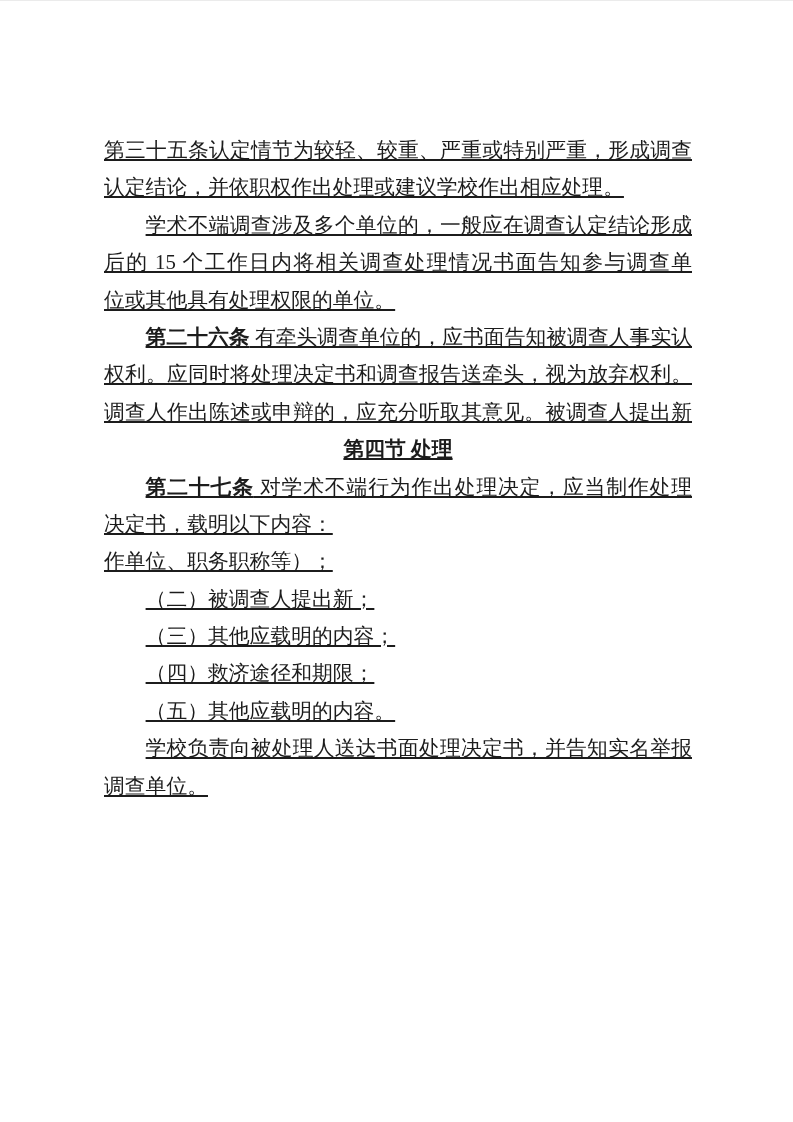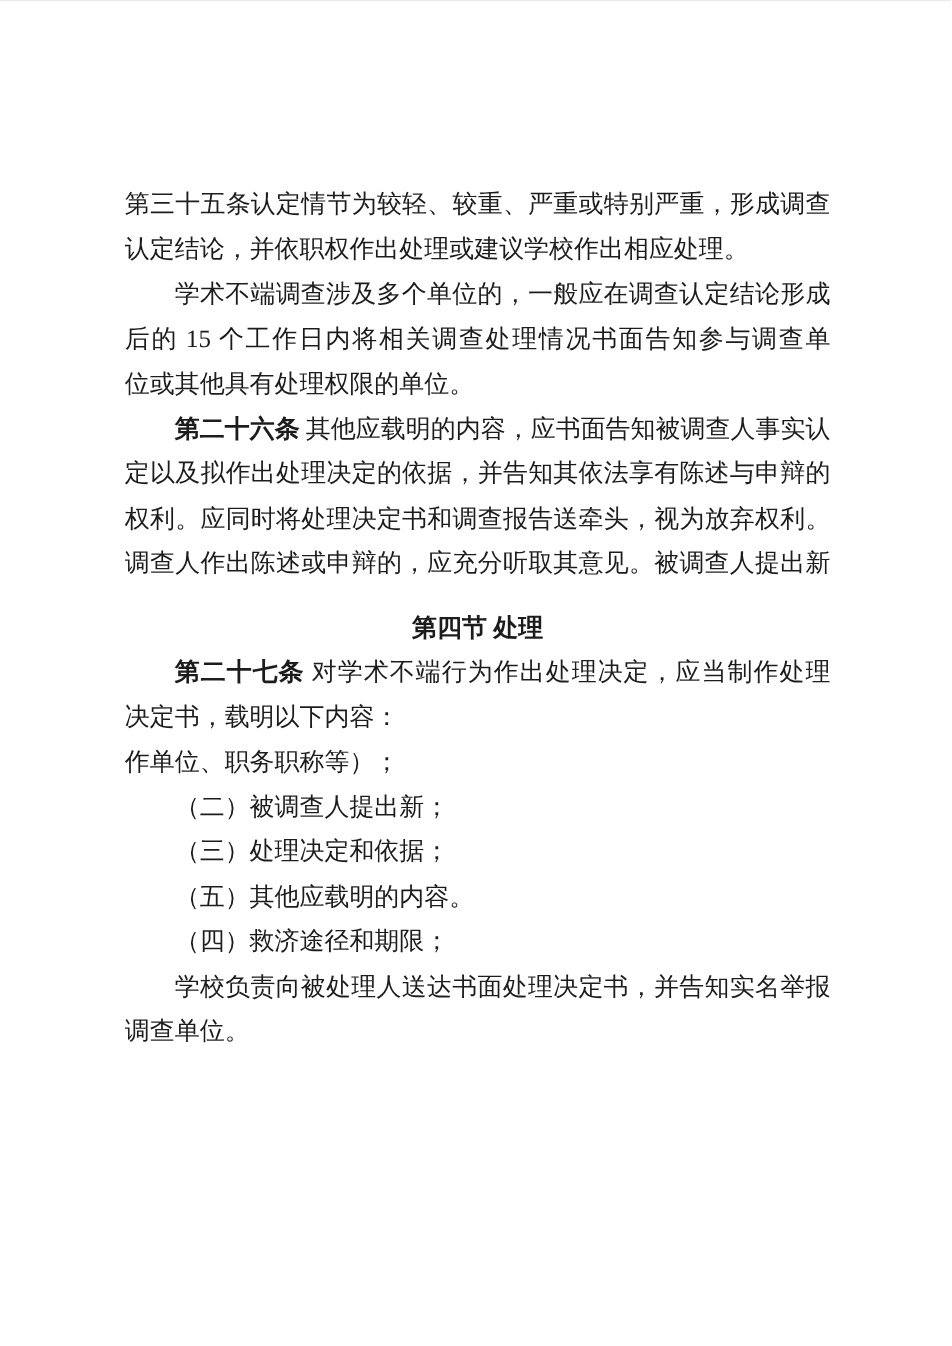--- a/index.html
+++ b/index.html
@@ -19,70 +19,69 @@
     position: absolute;
     top: 0;
     left: 0;
     width: 100%;
     height: 1px;
     background: #ebebeb;
   }
   .doc {
     position: absolute;
     left: 104px;
-    top: 152px;
+    top: 131px;
     width: 588px;
     color: #1c1c1c;
+    text-decoration: underline;
   }
   .line {
     font-size: 20.8px;
     line-height: 37.4px;
     height: 37.4px;
     white-space: normal;
     overflow: hidden;
   }
   .line.justify {
     text-align: justify;
     text-align-last: justify;
   }
   .line.left {
     text-align: center;
     text-align-last: left;
   }
   .line.center {
     text-align: center;
     text-align-last: center;
-    margin-top: 16px;
   }
   .line.indent {
     text-indent: 2em;
   }
   .bold {
     font-weight: 700;
   }
 </style>
 </head>
 <body style="background: rgb(255, 255, 255);">
 
 <div class="page">
   <div class="page-top-edge"></div>
   <div class="doc" id="doc" style="color: rgb(28, 28, 28);">
       <div class="line justify">第三十五条认定情节为较轻、较重、严重或特别严重，形成调查</div>
       <div class="line left">认定结论，并依职权作出处理或建议学校作出相应处理。</div>
       <div class="line justify indent">学术不端调查涉及多个单位的，一般应在调查认定结论形成</div>
       <div class="line justify">后的 15 个工作日内将相关调查处理情况书面告知参与调查单</div>
       <div class="line left">位或其他具有处理权限的单位。</div>
-      <div class="line justify indent"><span class="bold">第二十六条</span><span> 其他应载明的内容，应书面告知被调查人事实认</span></div>
-      <div class="line justify">定以及拟作出处理决定的依据，并告知其依法享有陈述与申辩的</div>
+      <div class="line justify indent"><span class="bold">第二十六条</span><span> 有牵头调查单位的，应书面告知被调查人事实认</span></div>
       <div class="line justify">权利。应同时将处理决定书和调查报告送牵头，视为放弃权利。被</div>
       <div class="line justify">调查人作出陈述或申辩的，应充分听取其意见。被调查人提出新</div>
       <div class="line center bold">第四节 处理</div>
       <div class="line justify indent"><span class="bold">第二十七条</span><span> 对学术不端行为作出处理决定，应当制作处理</span></div>
       <div class="line left">决定书，载明以下内容：</div>
       <div class="line left">作单位、职务职称等）；</div>
       <div class="line left indent">（二）被调查人提出新；</div>
-      <div class="line left indent">（三）处理决定和依据；</div>
+      <div class="line left indent">（三）其他应载明的内容；</div>
+      <div class="line left indent">（四）救济途径和期限；</div>
       <div class="line left indent">（五）其他应载明的内容。</div>
-      <div class="line left indent">（四）救济途径和期限；</div>
       <div class="line justify indent">学校负责向被处理人送达书面处理决定书，并告知实名举报</div>
       <div class="line left">调查单位。</div>
     </div>
 </div>
 
 </body></html>

